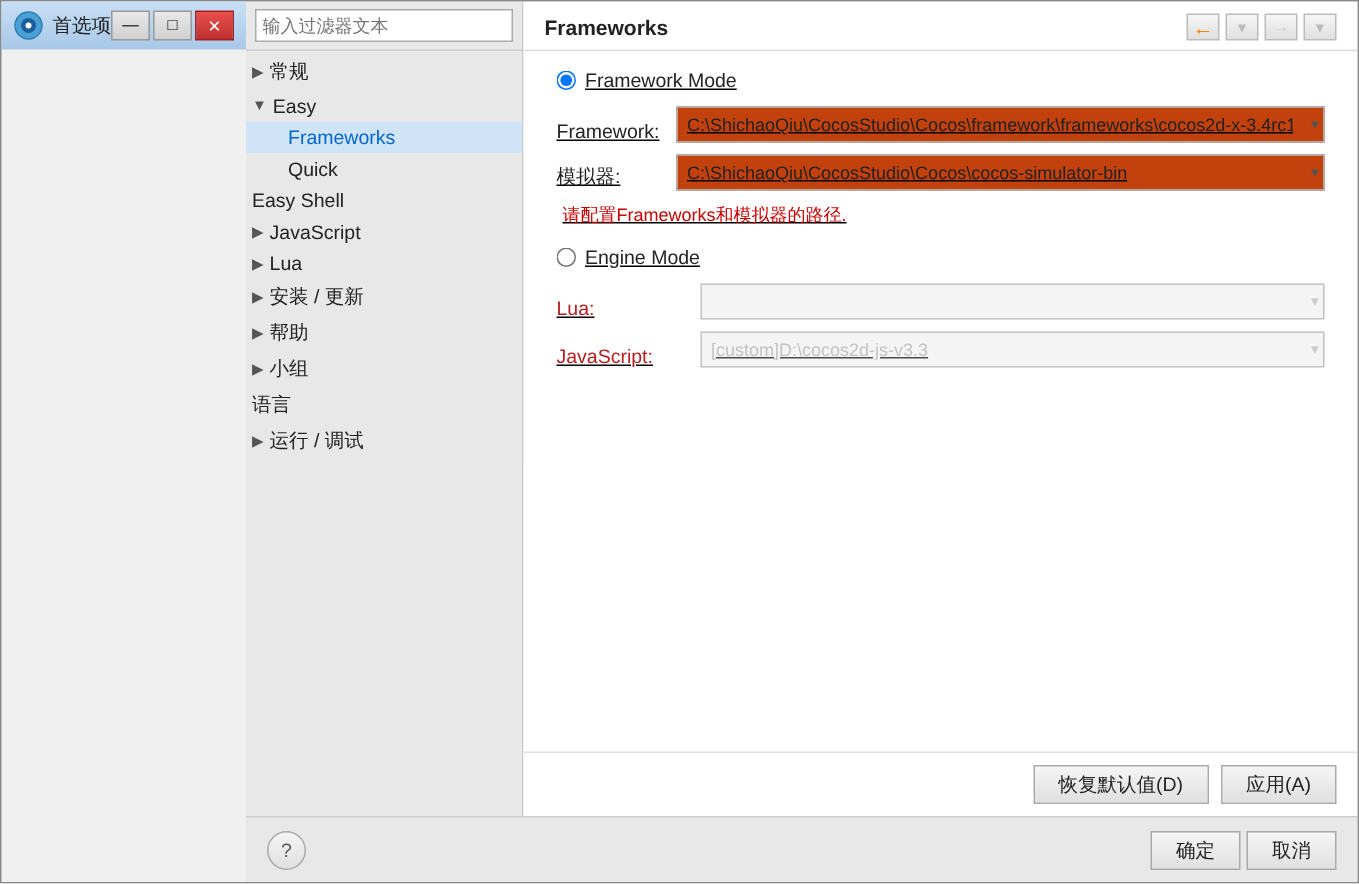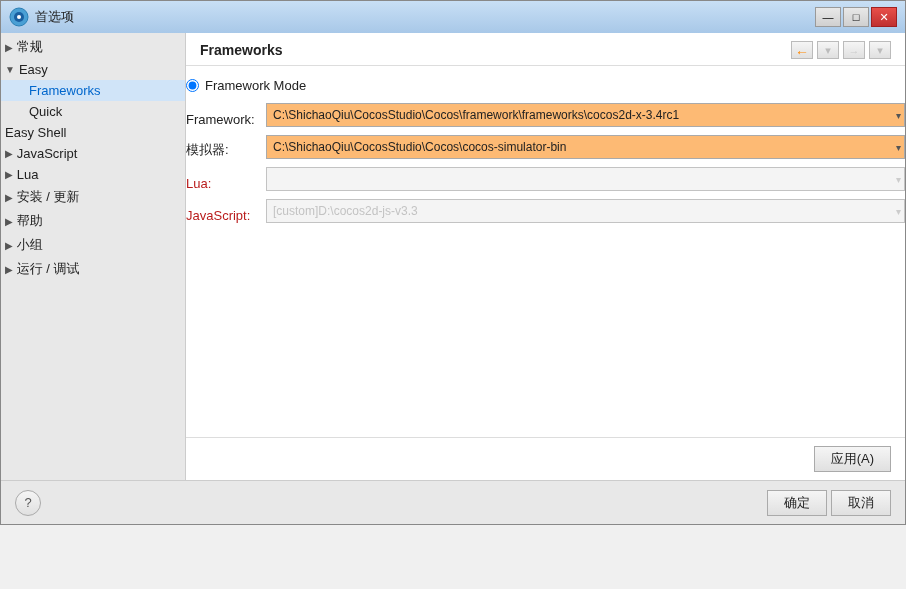--- a/index.html
+++ b/index.html
@@ -7,25 +7,25 @@
       font-family: "Microsoft YaHei", "SimHei", sans-serif;
       font-size: 13px;
       background: #f0f0f0;
       width: 906px;
       height: 589px;
       overflow: hidden;
     }
 
     .window {
       width: 906px;
-      height: 525px;
+      height: 589px;
       background: #f0f0f0;
       border: 1px solid #888;
       display: flex;
-      flex-direction: column;
+      flex-direction: row;
     }
 
     
     .title-bar {
       height: 32px;
       background: linear-gradient(to bottom, #c8dff5, #a8c8e8);
       display: flex;
       align-items: center;
       justify-content: space-between;
       padding: 0 8px;
@@ -174,22 +174,23 @@
     }
     .header-btn.active {
       color: #0066cc;
     }
     .header-btn.disabled {
       color: #bbb;
     }
 
     
     .form-area {
-      padding: 12px 0;
+      padding: 12px 22px;
       flex: 1;
+      text-decoration: underline;
     }
 
     
     .radio-row {
       display: flex;
       align-items: center;
       margin-bottom: 10px;
     }
     .radio-row input[type=radio] {
       margin-right: 6px;
@@ -217,31 +218,32 @@
     .select-wrapper {
       flex: 1;
       position: relative;
       display: flex;
       align-items: center;
     }
     .select-wrapper select {
       width: 100%;
       height: 24px;
       border: 1px solid #aaa;
-      background: #fdba74;
+      background: #c2410c;
       padding: 0 20px 0 6px;
       font-size: 12px;
       appearance: none;
       -webkit-appearance: none;
       cursor: pointer;
       color: #222;
     }
     .select-wrapper select:disabled {
       color: #aaa;
       background: #f0f0f0;
+      margin-left: 16px;
     }
     .select-arrow {
       position: absolute;
       right: 4px;
       font-size: 10px;
       color: #555;
       pointer-events: none;
     }
     .select-arrow.disabled {
       color: #ccc;
@@ -339,20 +341,23 @@
       <button class="title-btn">—</button>
       <button class="title-btn">□</button>
       <button class="title-btn close">✕</button>
     </div>
   </div>
 
   <div class="main-content">
     <div class="body-area">
 
       <div style="display:flex; flex-direction:column; width:185px; flex-shrink:0; border-right:1px solid #ccc; background:#e8e8e8;">
+        <div class="sidebar-top">
+          <input class="filter-input" type="text" placeholder="输入过滤器文本" style="">
+        </div>
         <div class="sidebar">
 
           <div class="sidebar-header">
             <span class="arrow">▶</span>
             <span>常规</span>
           </div>
 
           <div class="sidebar-header">
             <span class="arrow">▼</span>
             <span>Easy</span>
@@ -388,20 +393,23 @@
           <div class="sidebar-header">
             <span class="arrow">▶</span>
             <span>帮助</span>
           </div>
 
           <div class="sidebar-header">
             <span class="arrow">▶</span>
             <span>小组</span>
           </div>
 
+          <div class="sidebar-item has-arrow">
+            <span>语言</span>
+          </div>
 
           <div class="sidebar-header">
             <span class="arrow">▶</span>
             <span>运行 / 调试</span>
           </div>
 
         </div>
       </div>
 
       <div class="content-panel">
@@ -444,21 +452,26 @@
           <div class="form-row">
             <span class="form-label">模拟器:</span>
             <div class="select-wrapper">
               <select>
                 <option value="C:\ShichaoQiu\CocosStudio\Cocos\cocos-simulator-bin">C:\ShichaoQiu\CocosStudio\Cocos\cocos-simulator-bin</option>
               </select>
               <span class="select-arrow">▾</span>
             </div>
           </div>
 
-
+          <div class="info-text">请配置Frameworks和模拟器的路径.</div>
+
+          <div class="radio-row">
+            <input type="radio" name="mode" id="engine-mode" style="">
+            <label for="engine-mode" class="radio-label">Engine Mode</label>
+          </div>
 
           <div class="form-row">
             <span class="form-label disabled">Lua:</span>
             <div class="select-wrapper">
               <select disabled="">
                 <option></option>
               </select>
               <span class="select-arrow disabled">▾</span>
             </div>
           </div>
@@ -470,20 +483,21 @@
                 <option value="[custom]D:\cocos2d-js-v3.3">[custom]D:\cocos2d-js-v3.3</option>
               </select>
               <span class="select-arrow disabled">▾</span>
             </div>
           </div>
 
 
         </div>
 
         <div class="bottom-action-bar">
+          <button class="btn">恢复默认值(D)</button>
           <button class="btn">应用(A)</button>
         </div>
 
       </div>
     </div>
 
     <div class="footer">
       <div class="footer-left">
         <button class="help-btn">
           <span>?</span>

